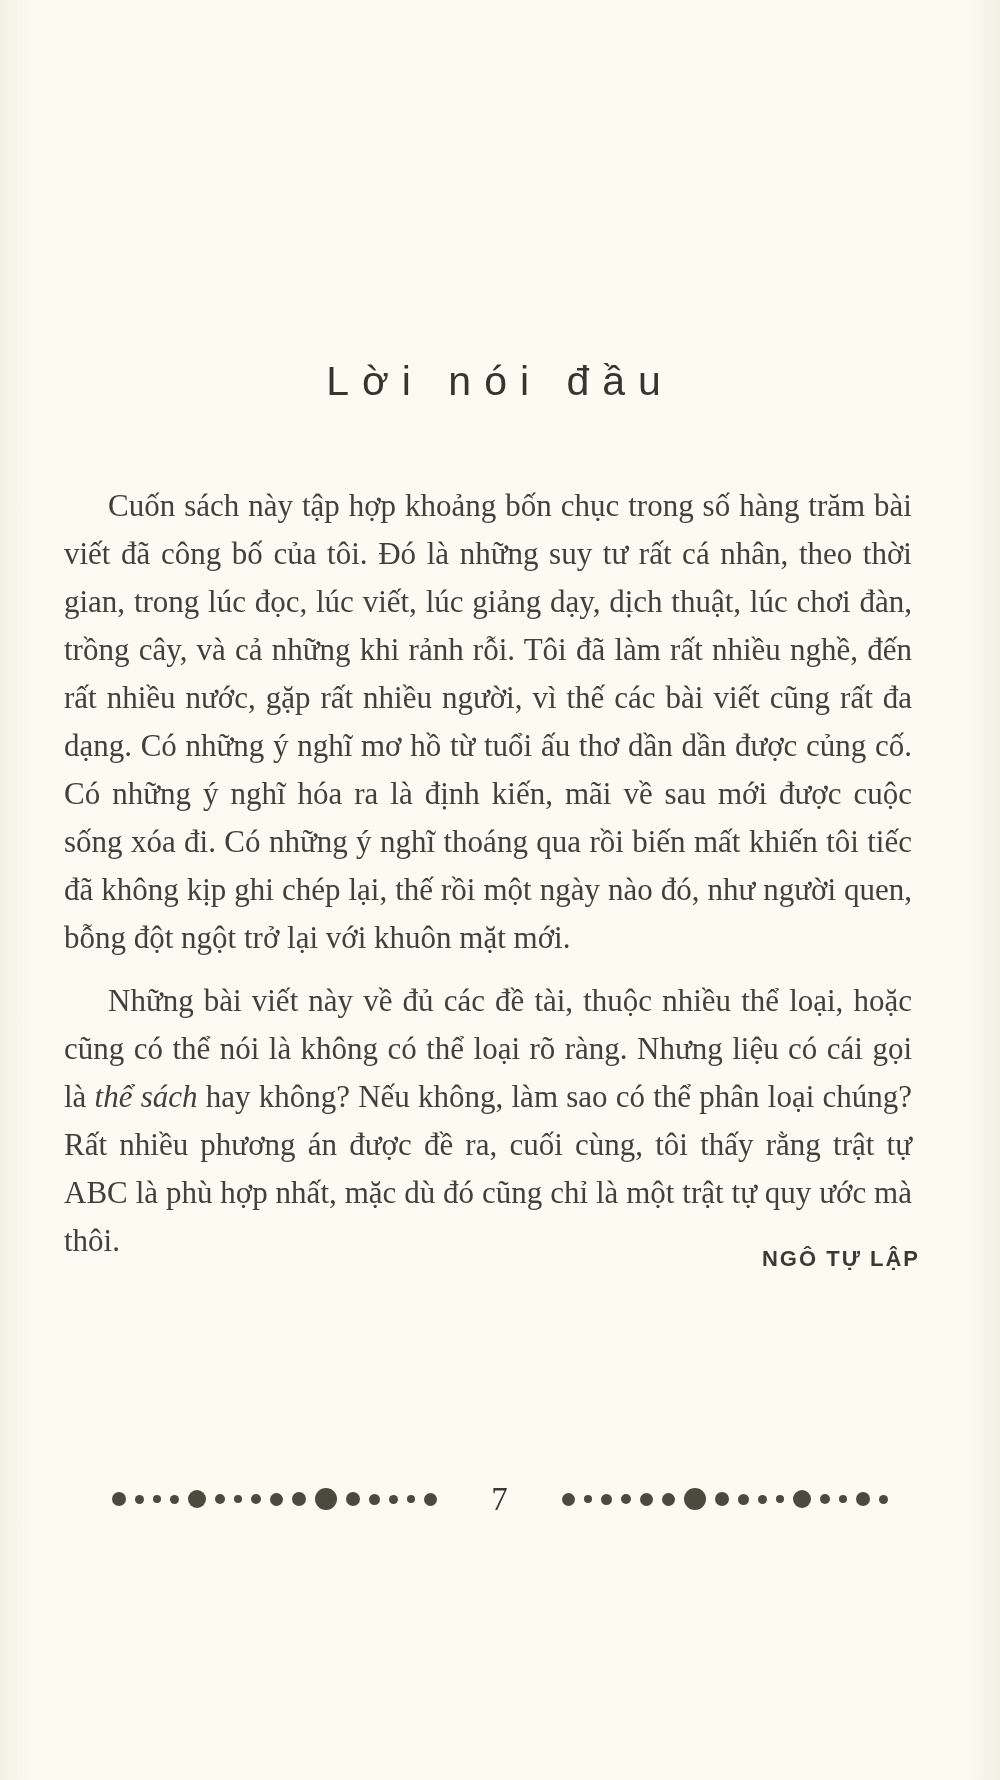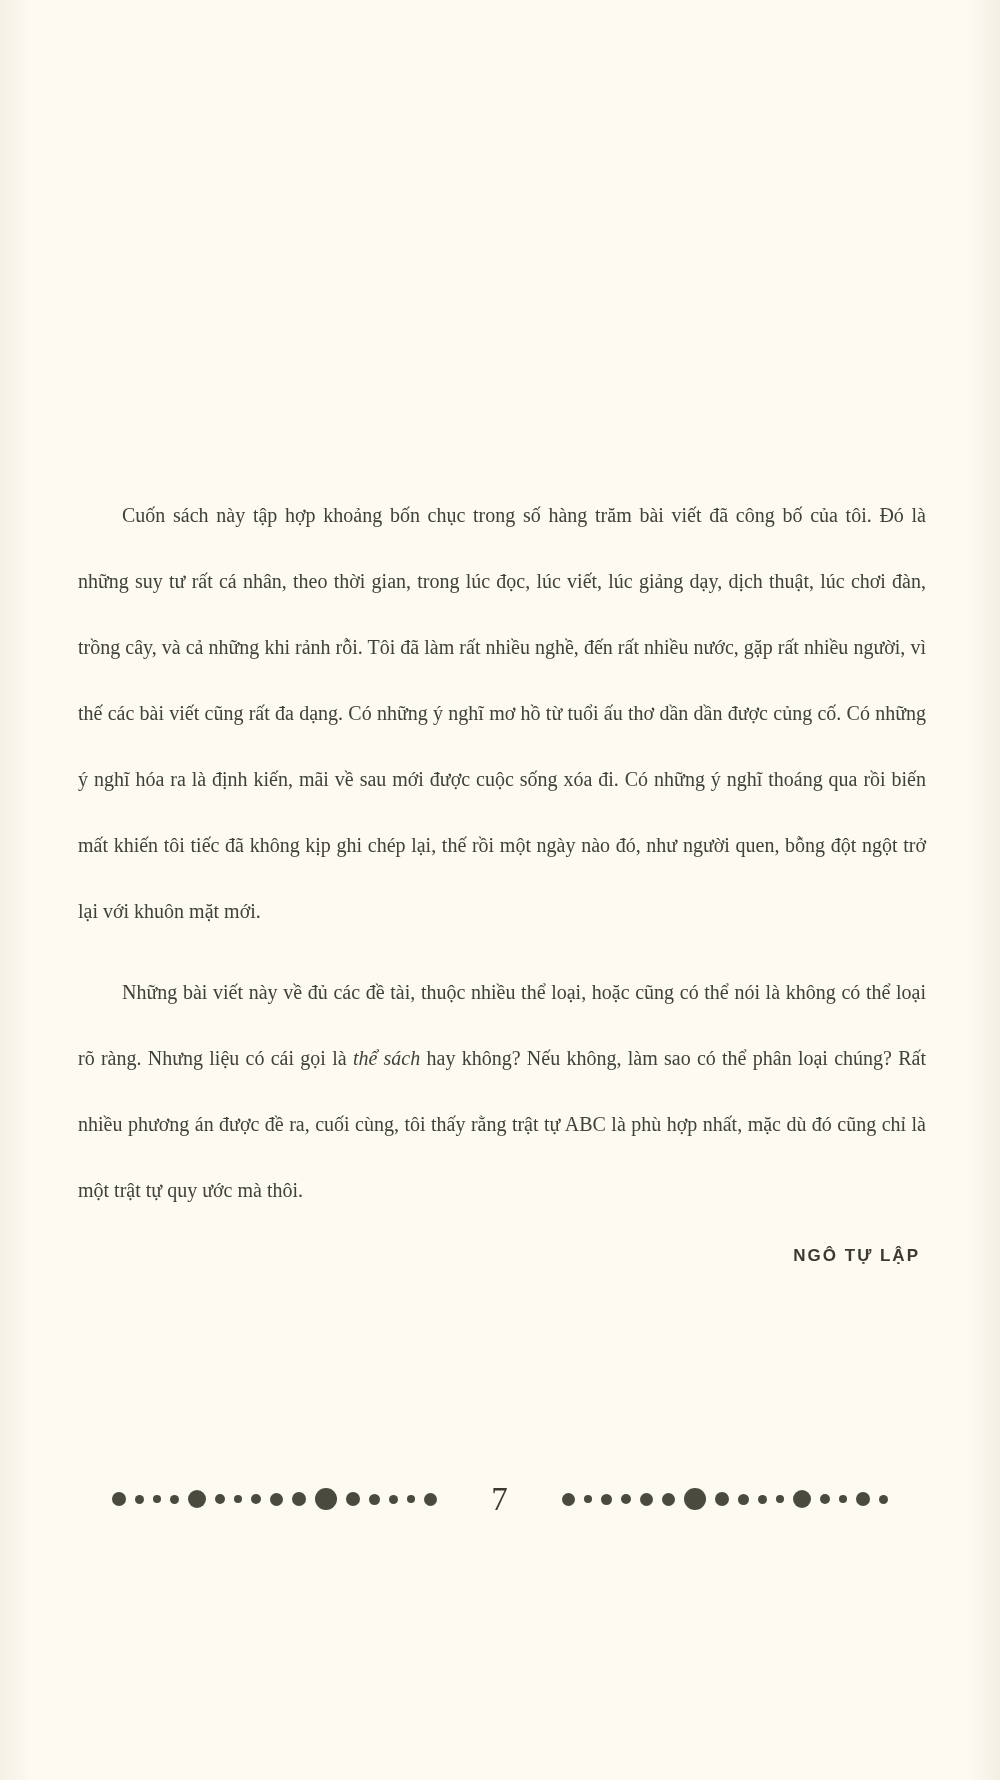--- a/index.html
+++ b/index.html
@@ -28,41 +28,41 @@
     text-align:center;
     font-family:"Liberation Sans", sans-serif;
     font-weight:500;
     font-size:41px;
     letter-spacing:13px;
     color:var(--title-ink);
   }
   .body-text{
     position:absolute;
     top:482px;
-    left:78px;
+    left:64px;
     width:848px;
-    font-size:20px;
-    line-height:66px;
+    font-size:31px;
+    line-height:48px;
     text-align:justify;
     color:var(--ink);
   }
   .body-text p{
     margin:0 0 15px 0;
     text-indent:44px;
   }
   .body-text em{
     font-style:italic;
   }
   .signature{
     position:absolute;
     top:1246px;
     right:80px;
     font-family:"Liberation Sans", sans-serif;
     font-weight:bold;
-    font-size:17px;
+    font-size:22px;
     letter-spacing:2px;
     color:#3b3932;
   }
   .footer{
     position:absolute;
     top:1478px;
     left:0;
     width:100%;
     height:42px;
     display:flex;
@@ -86,20 +86,21 @@
     color:#3b3932;
     margin:0 54px;
     line-height:1;
   }
 </style>
 </head>
 <body>
 
 <div class="page">
 
+  <h1 class="page-title">Lời nói đầu</h1>
 
   <div class="body-text">
     <p>Cuốn sách này tập hợp khoảng bốn chục trong số hàng trăm bài viết đã công bố của tôi. Đó là những suy tư rất cá nhân, theo thời gian, trong lúc đọc, lúc viết, lúc giảng dạy, dịch thuật, lúc chơi đàn, trồng cây, và cả những khi rảnh rỗi. Tôi đã làm rất nhiều nghề, đến rất nhiều nước, gặp rất nhiều người, vì thế các bài viết cũng rất đa dạng. Có những ý nghĩ mơ hồ từ tuổi ấu thơ dần dần được củng cố. Có những ý nghĩ hóa ra là định kiến, mãi về sau mới được cuộc sống xóa đi. Có những ý nghĩ thoáng qua rồi biến mất khiến tôi tiếc đã không kịp ghi chép lại, thế rồi một ngày nào đó, như người quen, bỗng đột ngột trở lại với khuôn mặt mới.</p>
     <p><span>Những bài viết này về đủ các đề tài, thuộc nhiều thể loại, hoặc cũng có thể nói là không có thể loại rõ ràng. Nhưng liệu có cái gọi là </span><em>thể sách</em><span> hay không? Nếu không, làm sao có thể phân loại chúng? Rất nhiều phương án được đề ra, cuối cùng, tôi thấy rằng trật tự ABC là phù hợp nhất, mặc dù đó cũng chỉ là một trật tự quy ước mà thôi.</span></p>
   </div>
 
   <div class="signature">NGÔ TỰ LẬP</div>
 
   <div class="footer">
     <div class="dots" id="dots-left">

